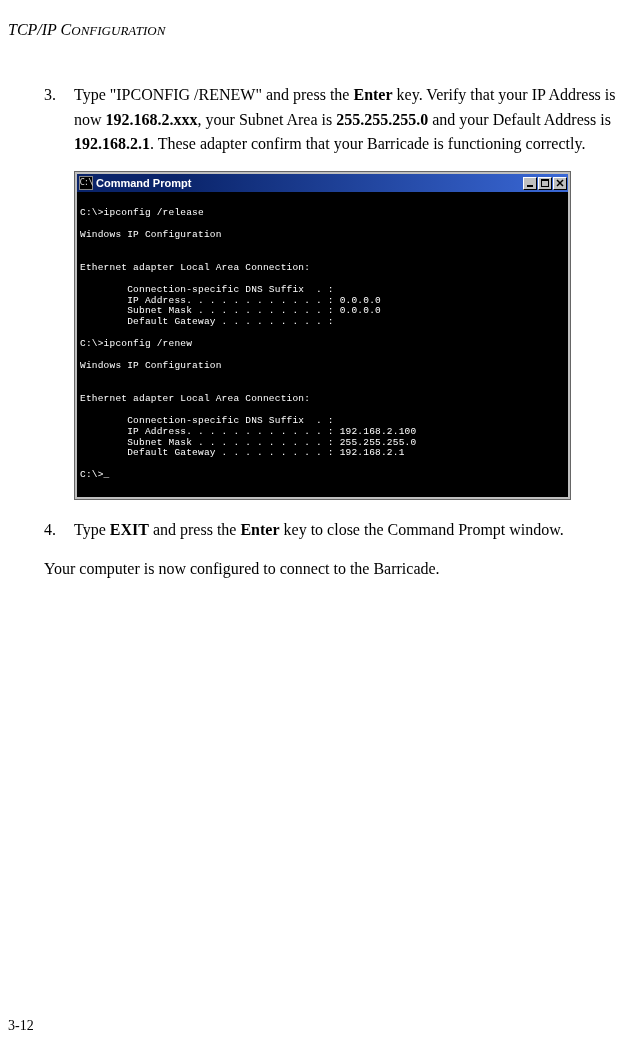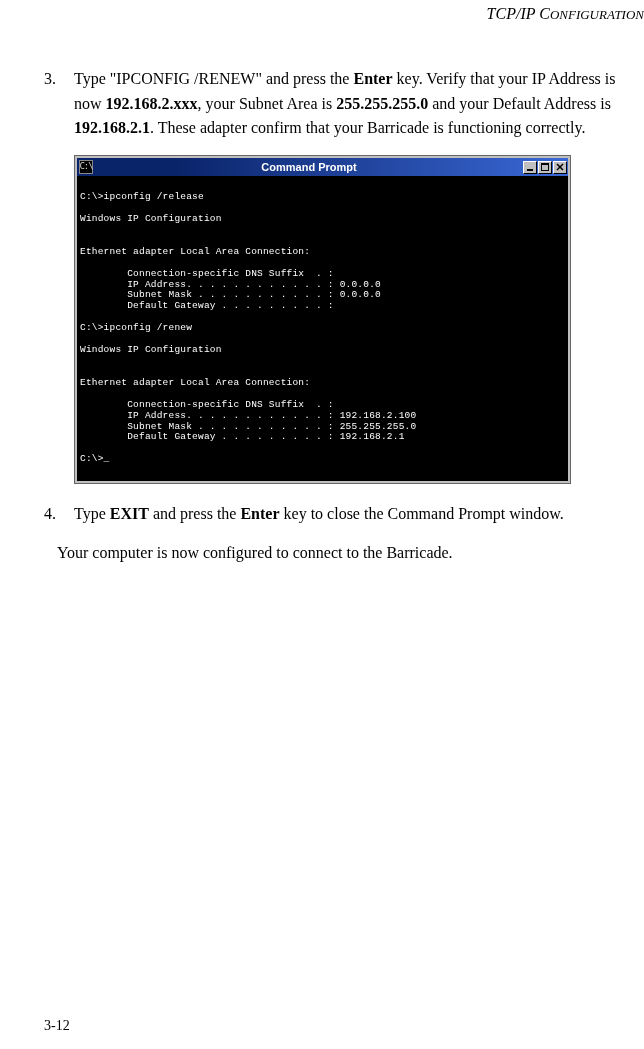--- a/index.html
+++ b/index.html
@@ -11,22 +11,21 @@
     color: #000;
     background: #fff;
     position: relative;
     padding: 0 0 0 0;
     line-height: 1.55;
   }
   .page-header {
     font-style: italic;
     font-family: Garamond, serif;
     font-size: 16px;
-    padding: 2px 0 0 8px;
-    text-align: right;
+    padding: 18px 0 0 8px;
   }
   .content {
     padding: 40px 8px 0 44px;
   }
   ol.steps {
     list-style: none;
     counter-reset: none;
     padding: 0;
     margin: 0;
   }
@@ -67,21 +66,21 @@
     border: 1px solid #888;
     display: flex;
     align-items: center;
     justify-content: center;
     font-size: 9px;
     color: #ccc;
     font-weight: normal;
     font-family: monospace;
     letter-spacing: -1px;
   }
-  .titlebar .tb-title { flex: 1; text-align: center; }
+  .titlebar .tb-title { flex: 1; }
   .titlebar .wbtn {
     width: 14px;
     height: 13px;
     background: #bfbfbf;
     border-top: 1px solid #fff;
     border-left: 1px solid #fff;
     border-right: 1px solid #000;
     border-bottom: 1px solid #000;
     margin-left: 1px;
     display: flex;
@@ -99,21 +98,20 @@
     white-space: pre;
     min-height: 250px;
     letter-spacing: 0.2px;
   }
   .footer-pagenum {
     position: absolute;
     bottom: 12px;
     left: 8px;
     font-family: Garamond, serif;
     font-size: 14px;
-    margin-left: 36px;
   }
 </style>
 </head>
 <body>
 
 <div class="page-header">
   <span><span style="font-variant:small-caps;">TCP/IP C</span><span style="font-size:13px;">ONFIGURATION</span></span>
 </div>
 
 <div class="content">
@@ -180,17 +178,17 @@
 
   <ol class="steps">
     <li>
       <span class="num">4.</span>
       <span>
         <span>Type </span><b>EXIT</b><span> and press the </span><b>Enter</b><span> key to close the Command Prompt window.</span>
       </span>
     </li>
   </ol>
 
-  <p style="margin-top:14px; margin-left:13px;">Your computer is now configured to connect to the Barricade.</p>
+  <p style="margin-top:14px; margin-left:0;">Your computer is now configured to connect to the Barricade.</p>
 
 </div>
 
 <div class="footer-pagenum">3-12</div>
 
 </body></html>

